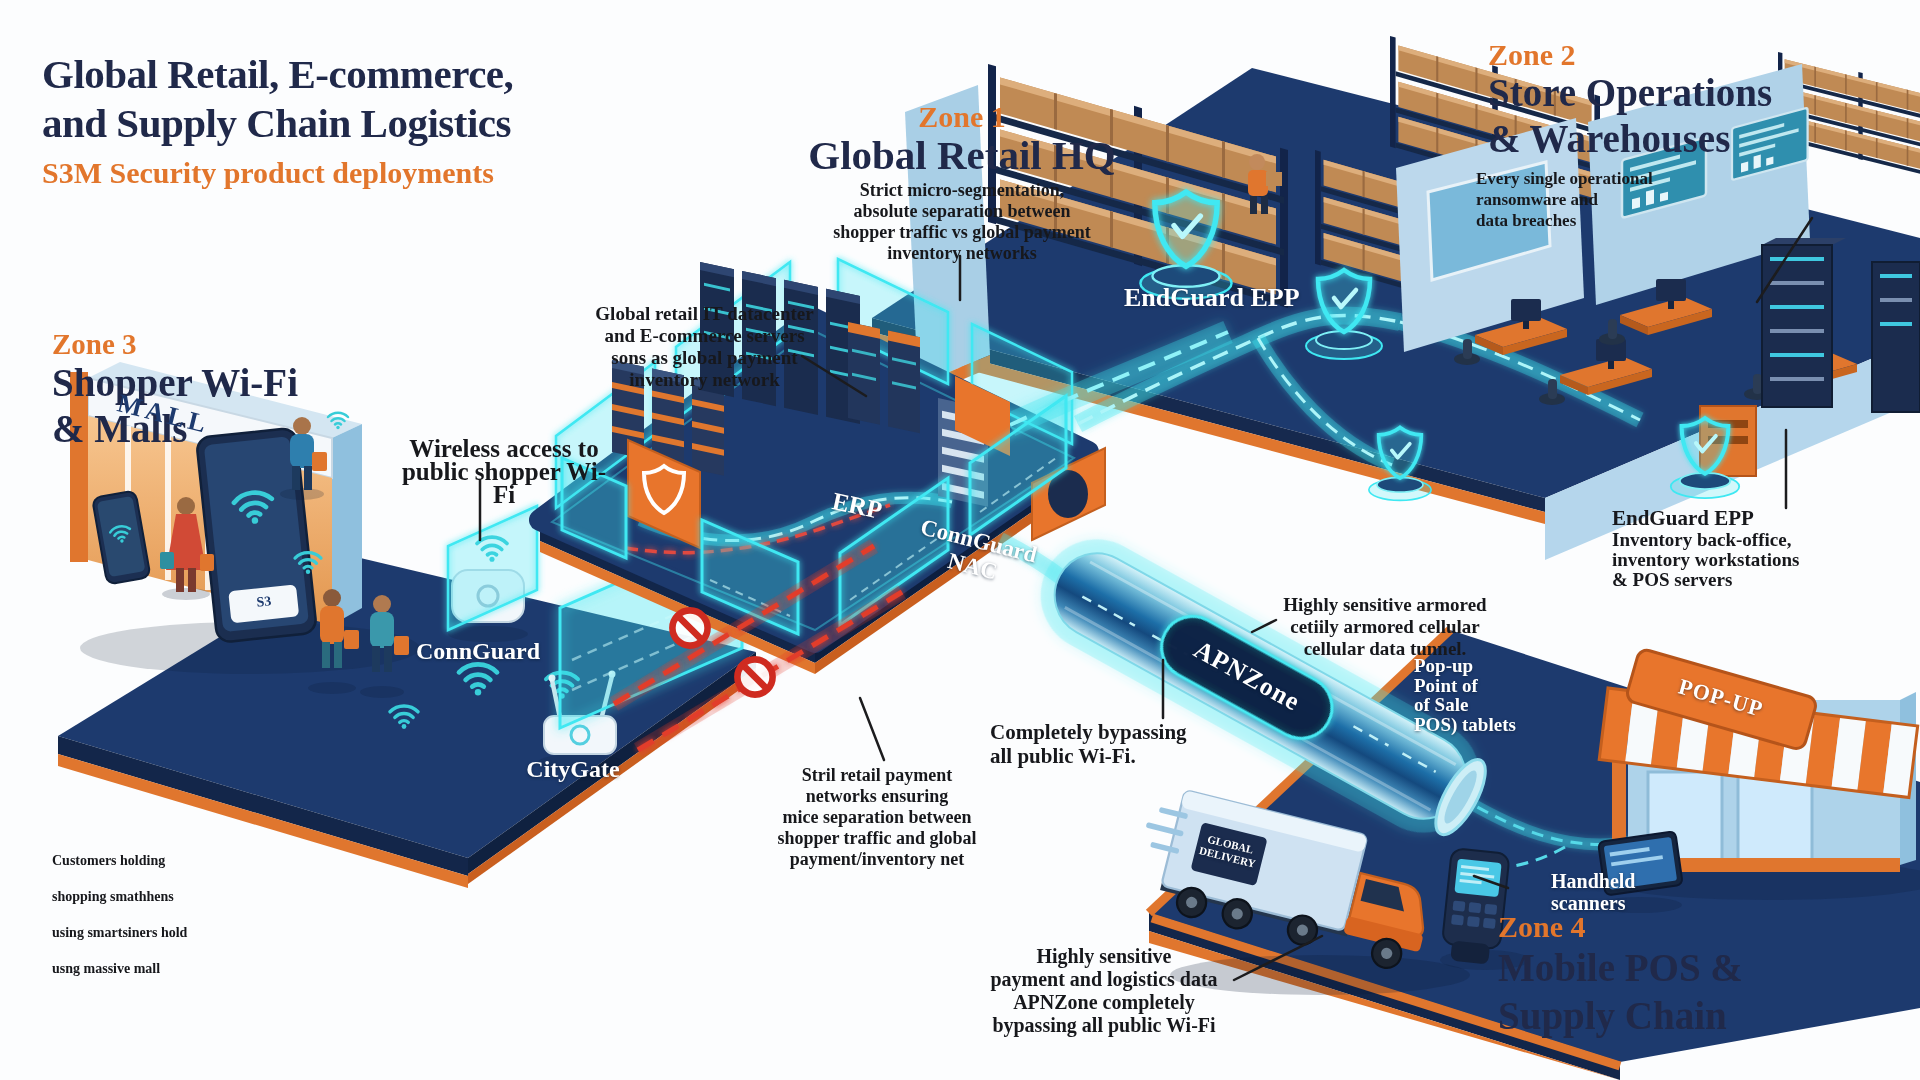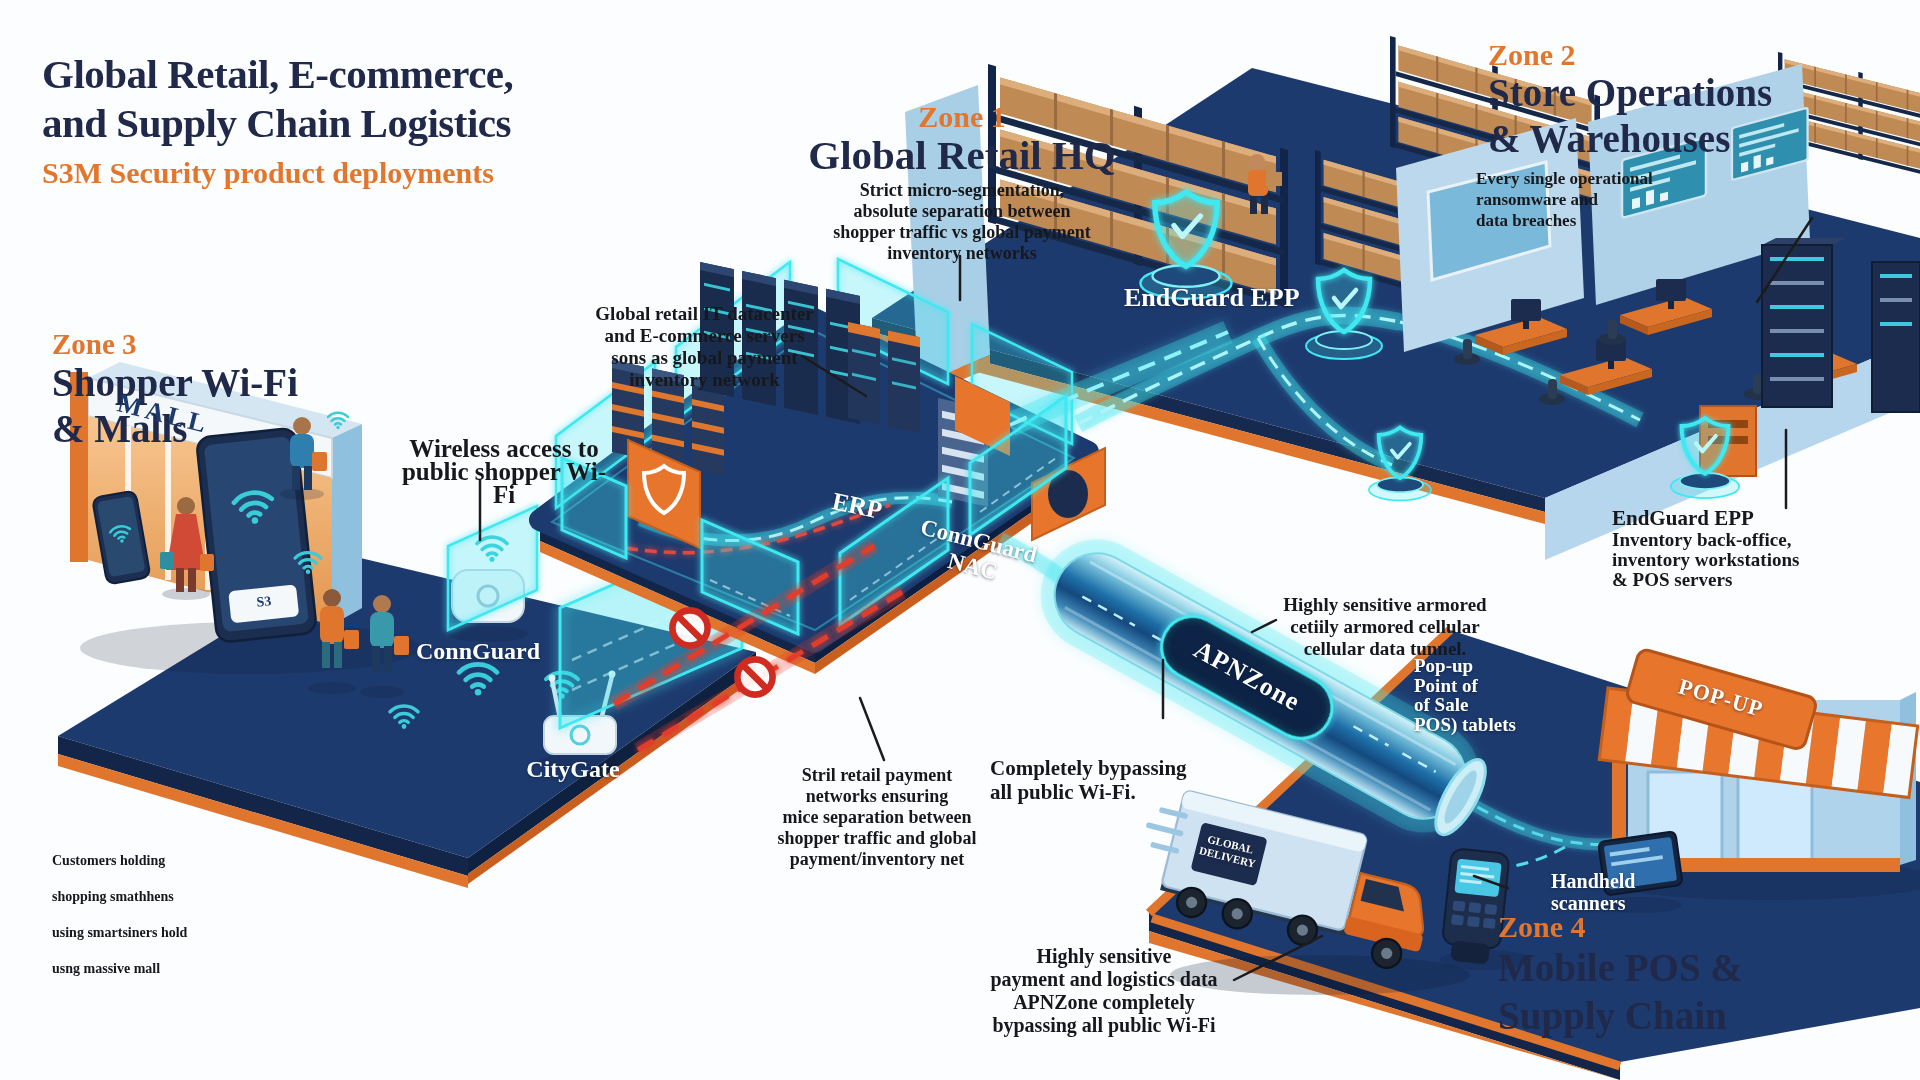--- a/index.html
+++ b/index.html
@@ -531,21 +531,21 @@
 and E-commerce servers
 sons as global payment
 inventory network</div>
 <div class="txt ink b rgt" style="right:48px;top:506px;width:260px;font-size:21px">EndGuard EPP</div>
 <div class="txt ink b rgt" style="right:48px;top:530px;width:260px;font-size:19px;line-height:20px">Inventory back-office,
 inventory workstations
 &amp; POS servers</div>
 <div class="txt ink b ctr" style="left:1278px;top:594px;width:214px;font-size:19px;line-height:22px">Highly sensitive armored
 cetiily armored cellular
 cellular data tunnel.</div>
-<div class="txt ink b rgt" style="left:990px;top:756px;width:238px;font-size:21px;line-height:24px">Completely bypassing
+<div class="txt ink b rgt" style="left:990px;top:720px;width:238px;font-size:21px;line-height:24px">Completely bypassing
 all public Wi-Fi.</div>
 <div class="txt ink b ctr" style="left:763px;top:765px;width:228px;font-size:18px;line-height:21px">Stril retail payment
 networks ensuring
 mice separation between
 shopper traffic and global
 payment/inventory net</div>
 <div class="txt ink b ctr" style="left:982px;top:945px;width:244px;font-size:20px;line-height:23px">Highly sensitive
 payment and logistics data
 APNZone completely
 bypassing all public Wi-Fi</div>

